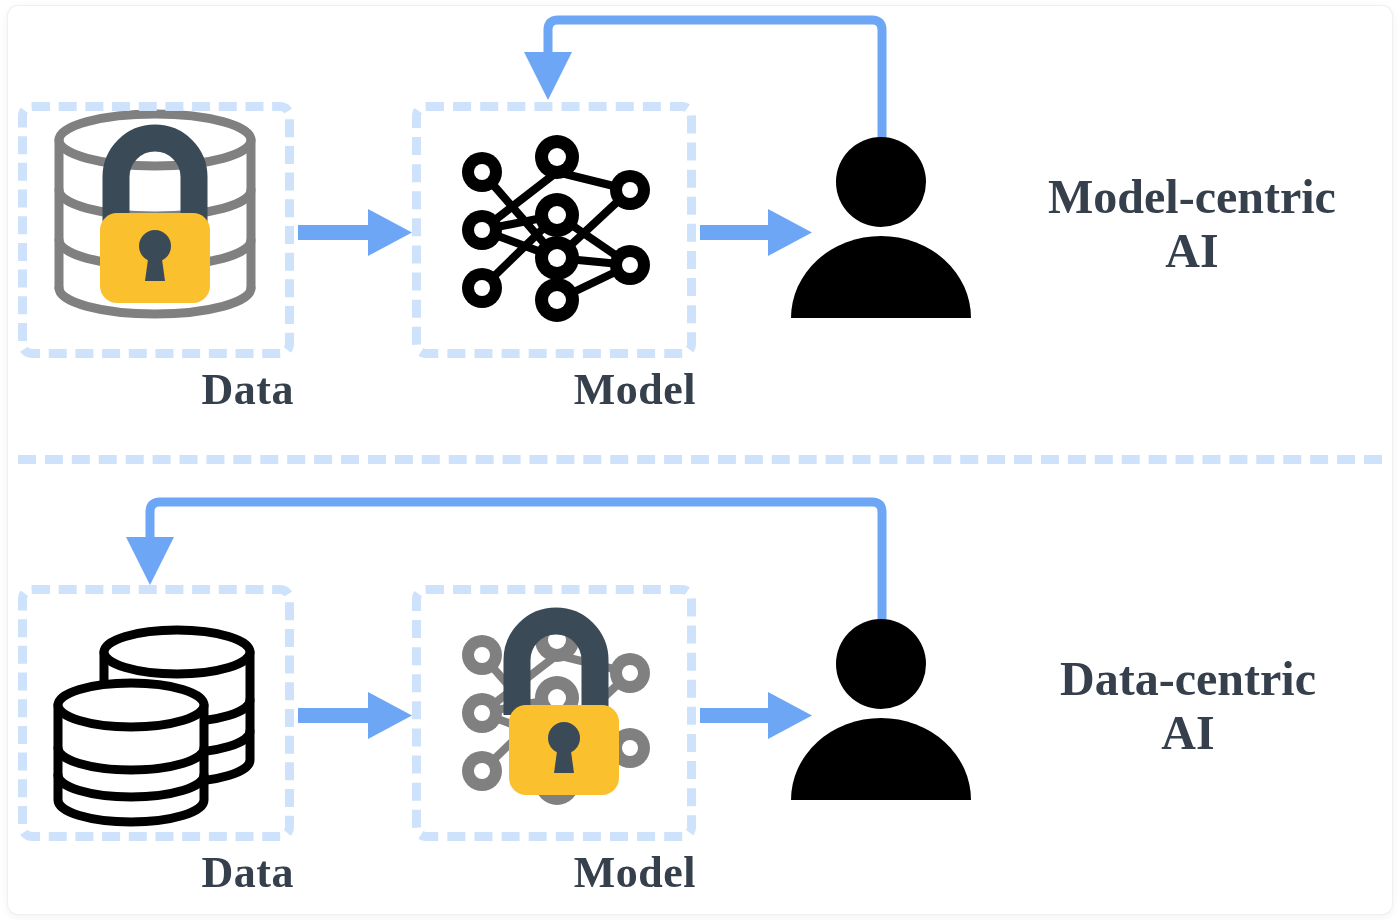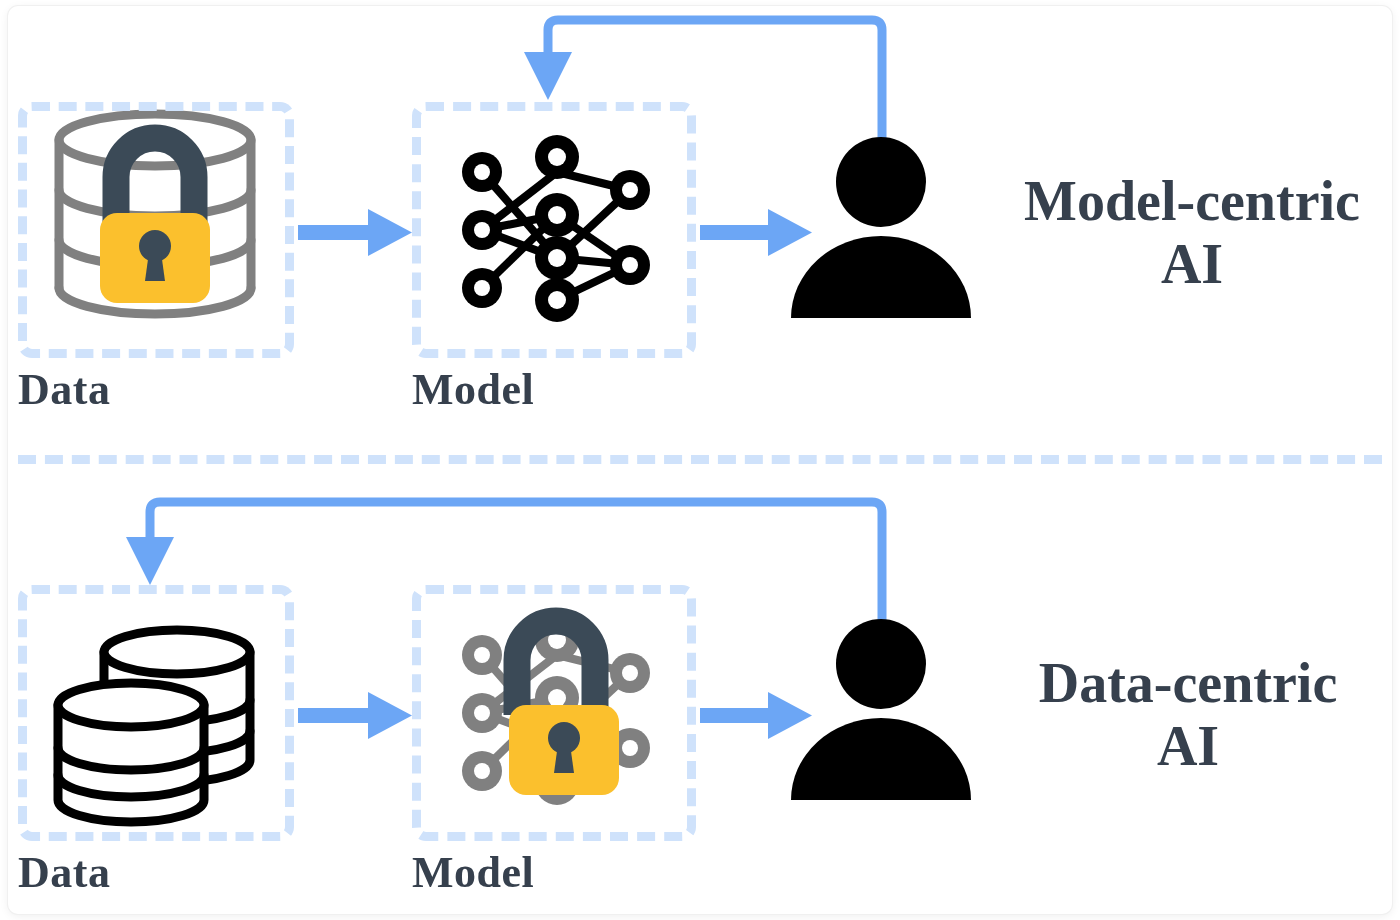--- a/index.html
+++ b/index.html
@@ -28,35 +28,35 @@
     background:transparent;
   }
   
   .divider{
     position:absolute;
     height:0;
     border-top:9px dashed #cfe2fb;
   }
   .region-label{
     position:absolute;
-    text-align:left;
+    text-align:right;
     font-family:"Liberation Serif", serif;
     font-weight:bold;
     color:#36404d;
     font-size:44px;
     line-height:1;
     letter-spacing:.5px;
   }
   .row-title{
     position:absolute;
     text-align:center;
     font-family:"Liberation Serif", serif;
     font-weight:bold;
     color:#36404d;
-    font-size:56px;
+    font-size:48px;
     line-height:1.12;
   }
   svg.layer{position:absolute;left:0;top:0;width:1400px;height:920px;pointer-events:none;}
 </style>
 </head>
 <body>
 
 <div id="canvas">
 
   <div class="card-frame"></div>

